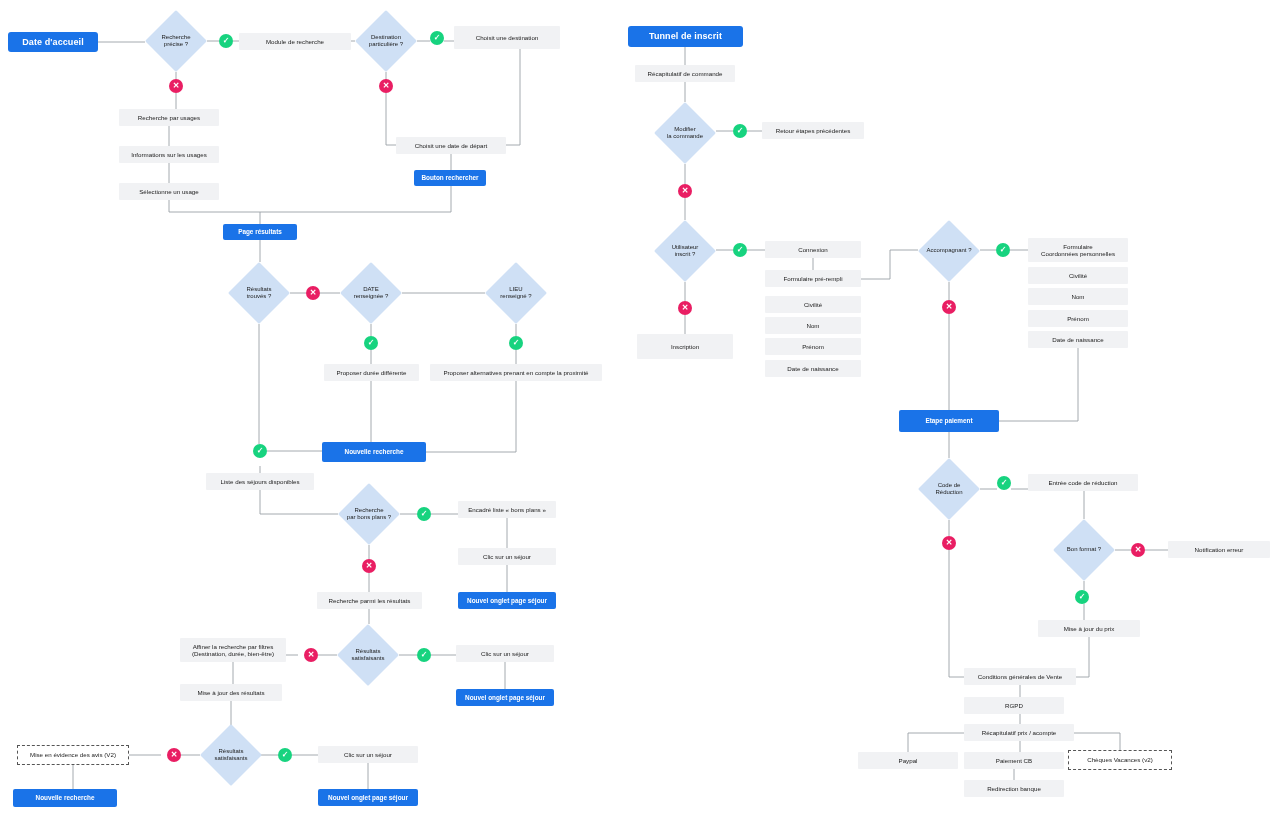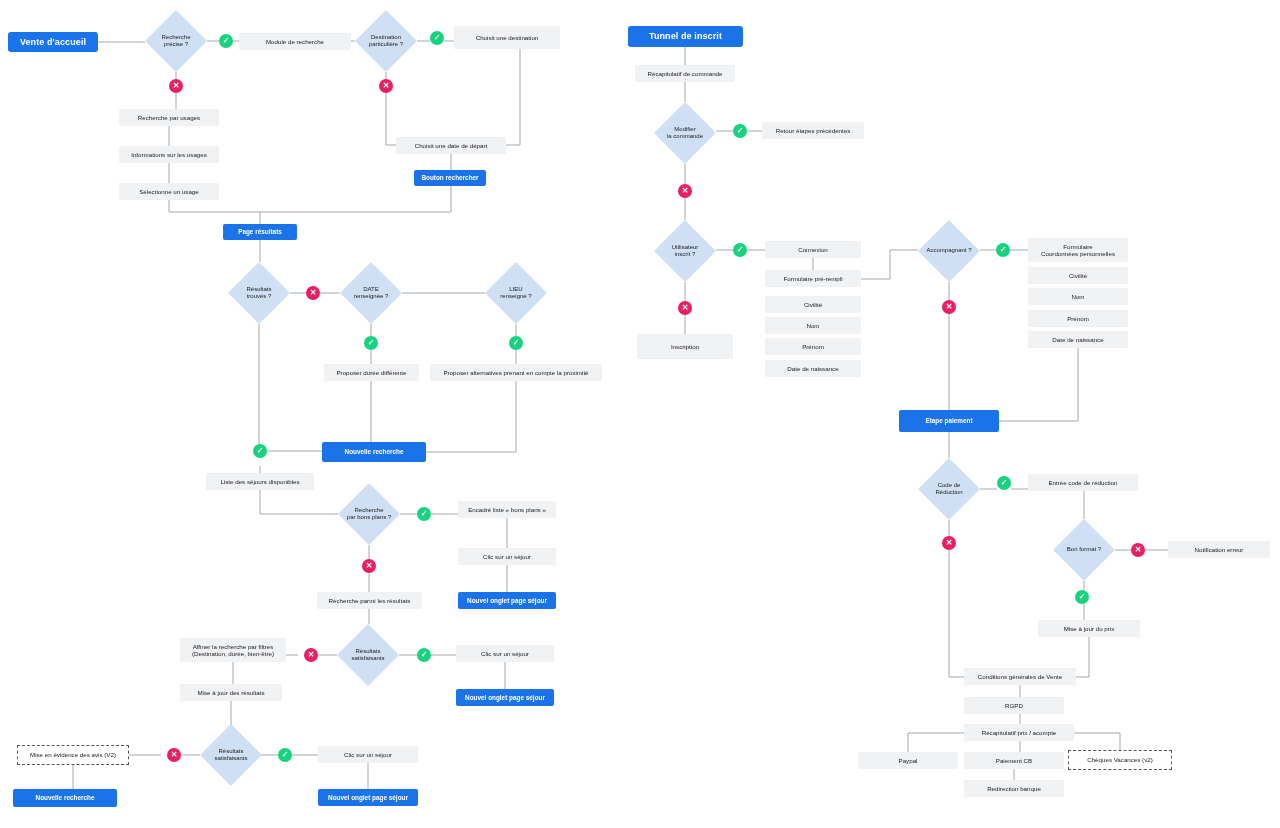--- a/index.html
+++ b/index.html
@@ -180,21 +180,21 @@
       <path d="M1089,637 L1089,677 L1076,677" fill="none" stroke="#9aa0a6" stroke-width="0.9"></path>
       <path d="M1020,685 L1020,697" fill="none" stroke="#9aa0a6" stroke-width="0.9"></path>
       <path d="M1020,714 L1020,724" fill="none" stroke="#9aa0a6" stroke-width="0.9"></path>
       <path d="M1020,741 L1020,752" fill="none" stroke="#9aa0a6" stroke-width="0.9"></path>
       <path d="M908,741 L908,752" fill="none" stroke="#9aa0a6" stroke-width="0.9"></path>
       <path d="M964,733 L908,733 L908,741" fill="none" stroke="#9aa0a6" stroke-width="0.9"></path>
       <path d="M1074,733 L1120,733 L1120,750" fill="none" stroke="#9aa0a6" stroke-width="0.9"></path>
       <path d="M1014,769 L1014,780" fill="none" stroke="#9aa0a6" stroke-width="0.9"></path>
     </svg>
   <div id="node-layer">
-      <div class="node title" style="left: 8px; top: 32px; width: 90px; height: 20px;">Vente d'accueil</div>
+      <div class="node title" style="left: 8px; top: 32px; width: 90px; height: 20px;">Date d'accueil</div>
       <div class="node decision" style="left: 145px; top: 10px; width: 62px; height: 62px;"><div class="dia"></div><div class="dtext">Recherche
 précise ?</div></div>
       <div class="node process" style="left: 239px; top: 33px; width: 112px; height: 17px;">Module de recherche</div>
       <div class="node decision" style="left: 355px; top: 10px; width: 62px; height: 62px;"><div class="dia"></div><div class="dtext">Destination
 particulière ?</div></div>
       <div class="node process" style="left: 454px; top: 26px; width: 106px; height: 23px;">Choisit une destination</div>
       <div class="node process" style="left: 119px; top: 109px; width: 100px; height: 17px;">Recherche par usages</div>
       <div class="node process" style="left: 119px; top: 146px; width: 100px; height: 17px;">Informations sur les usages</div>
       <div class="node process" style="left: 119px; top: 183px; width: 100px; height: 17px;">Sélectionne un usage</div>
       <div class="node process" style="left: 396px; top: 137px; width: 110px; height: 17px;">Choisit une date de départ</div>

